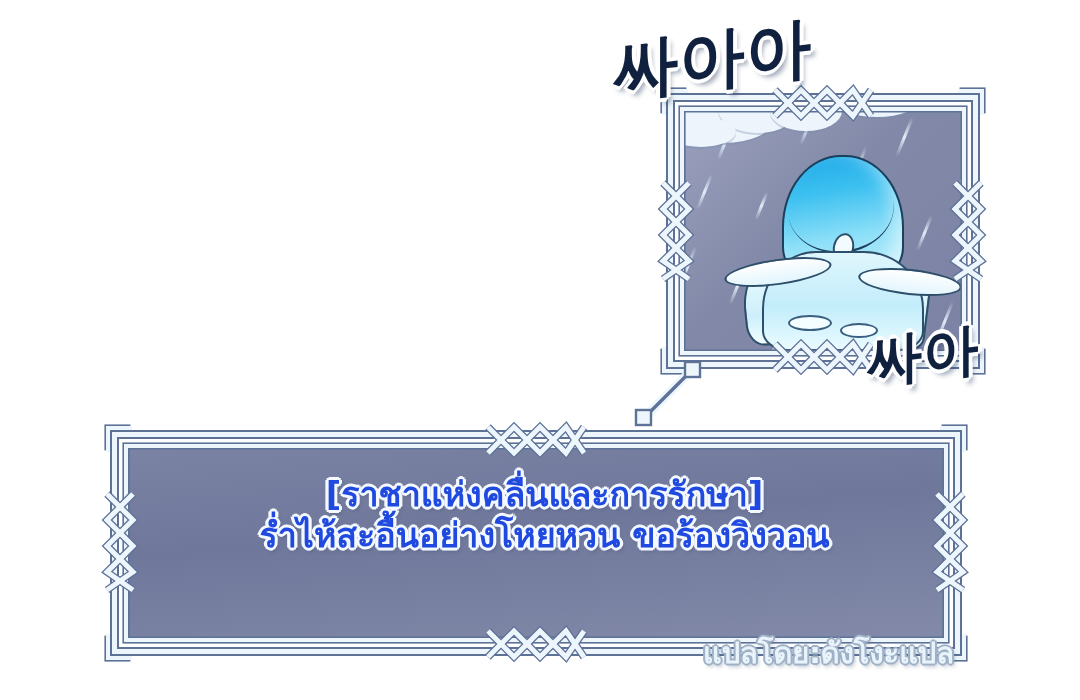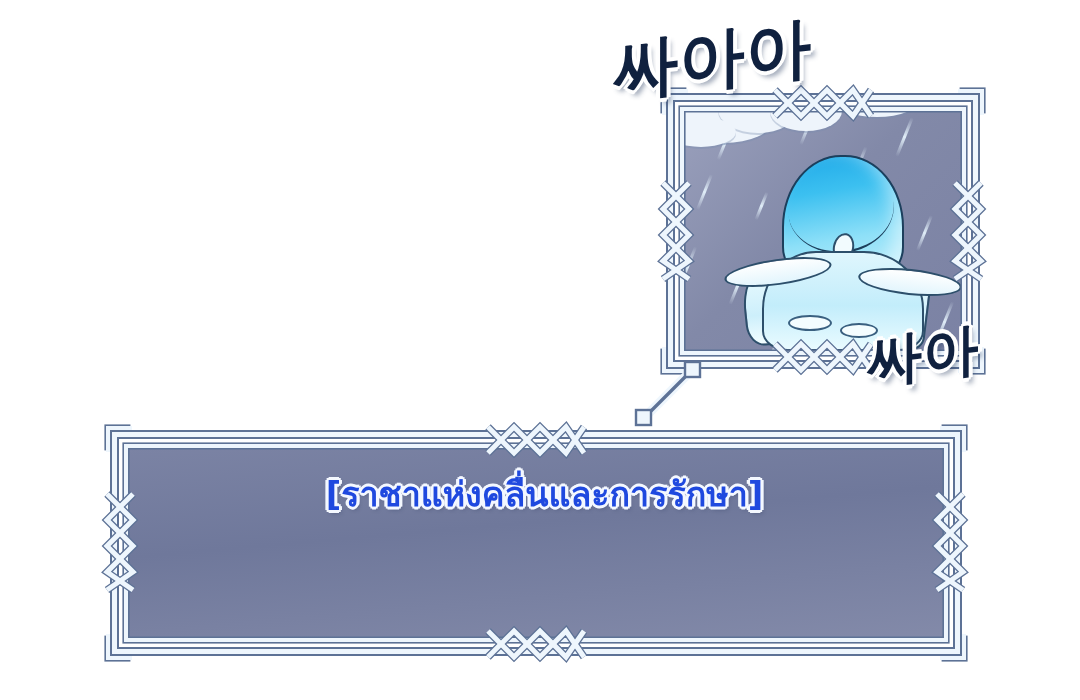--- a/index.html
+++ b/index.html
@@ -278,20 +278,21 @@
     <rect x="6" y="58" width="15" height="15" fill="#eef6fd" stroke="#5d7296" stroke-width="2.4"></rect>
     <rect x="55" y="10" width="15" height="15" fill="#eef6fd" stroke="#5d7296" stroke-width="2.4"></rect>
   </svg>
 
   <div class="panel-frame" id="dialogue">
     <div class="frame-glow"></div>
 
     <div class="frame-body">
       <div id="thai-lines">
         <span class="ln">[ราชาแห่งคลื่นและการรักษา]</span>
+        <span class="ln">ร่ำไห้สะอื้นอย่างโหยหวน ขอร้องวิงวอน</span>
       </div>
     </div>
 
     <div class="frame-outer"></div>
     <div class="frame-inner"></div>
     <div class="corner c-tl"></div>
     <div class="corner c-tr"></div>
     <div class="corner c-bl"></div>
     <div class="corner c-br"></div>
 
@@ -321,18 +322,19 @@
     </div>
     <div class="orn" style="left:376px;bottom:-9px;">
       <svg width="96" height="36" viewBox="0 0 96 36">
         <path class="lnd" d="M0 4 L26 30 L52 4 L78 30 L96 4"></path>
         <path class="lnd" d="M0 30 L26 4 L52 30 L78 4 L96 30"></path>
         <path class="ln" d="M0 4 L26 30 L52 4 L78 30 L96 4"></path>
         <path class="ln" d="M0 30 L26 4 L52 30 L78 4 L96 30"></path>
       </svg>
     </div>
 
+    <div id="credit">แปลโดย:ดังโงะแปล</div>
   </div>
 
   <div class="sfx" id="sfx-1">싸아아</div>
   <div class="sfx" id="sfx-2">싸아</div>
 
 </div>
 
 </body></html>

